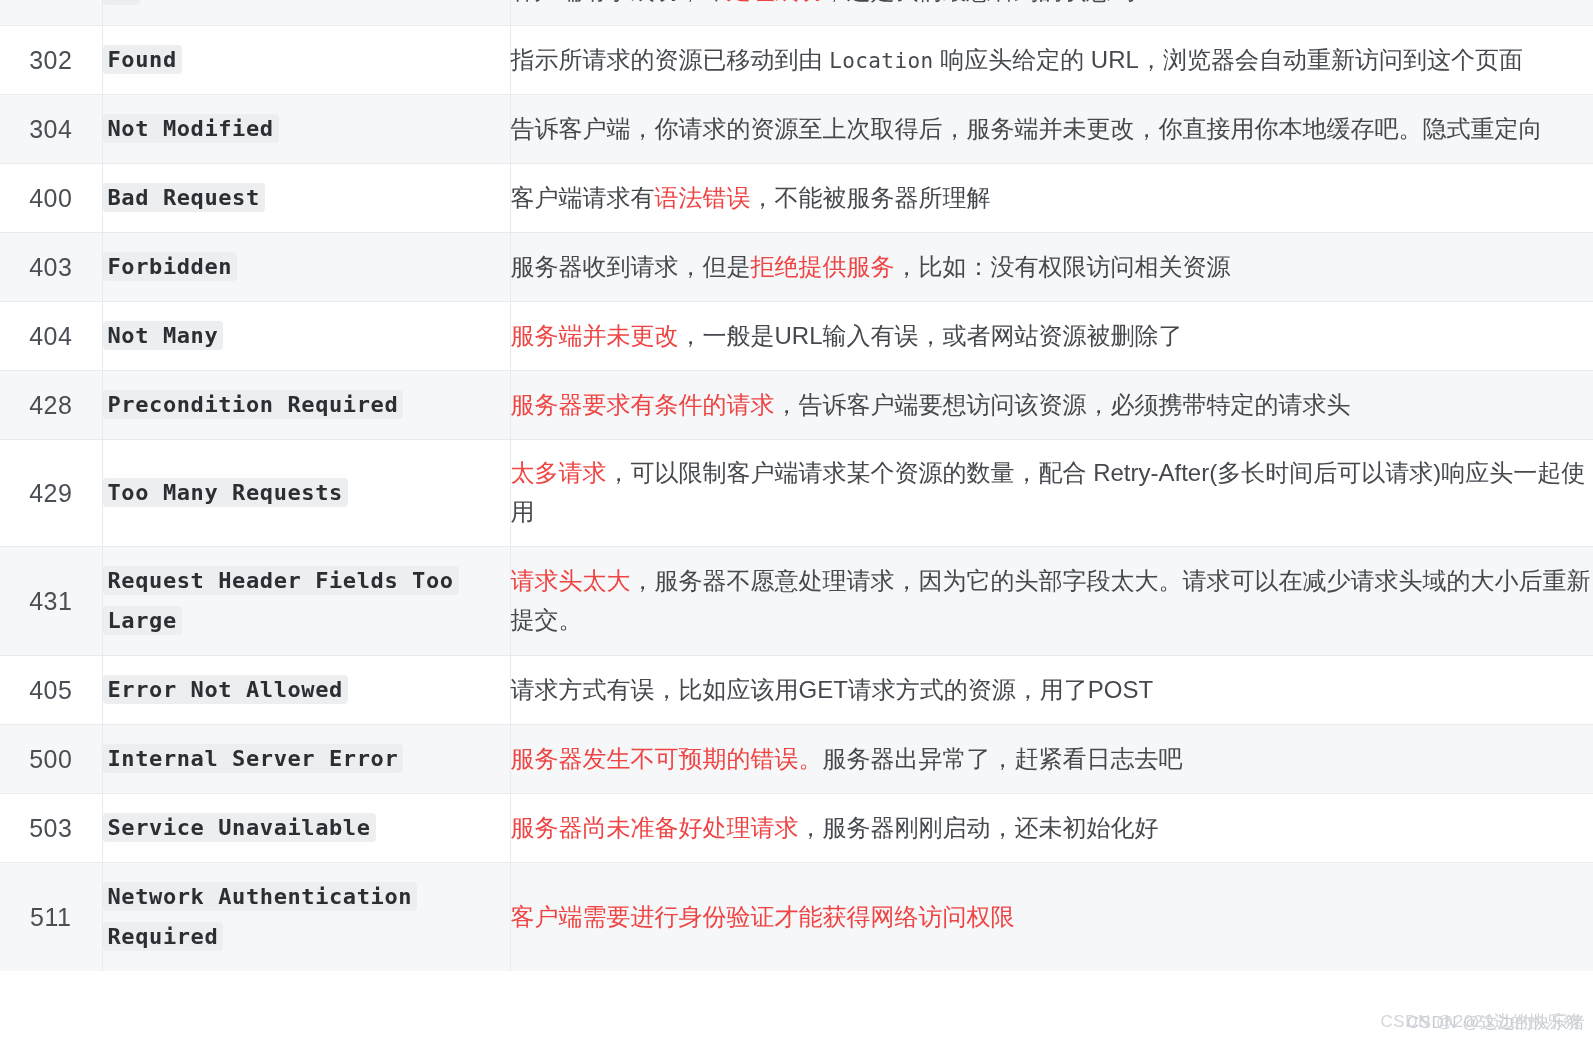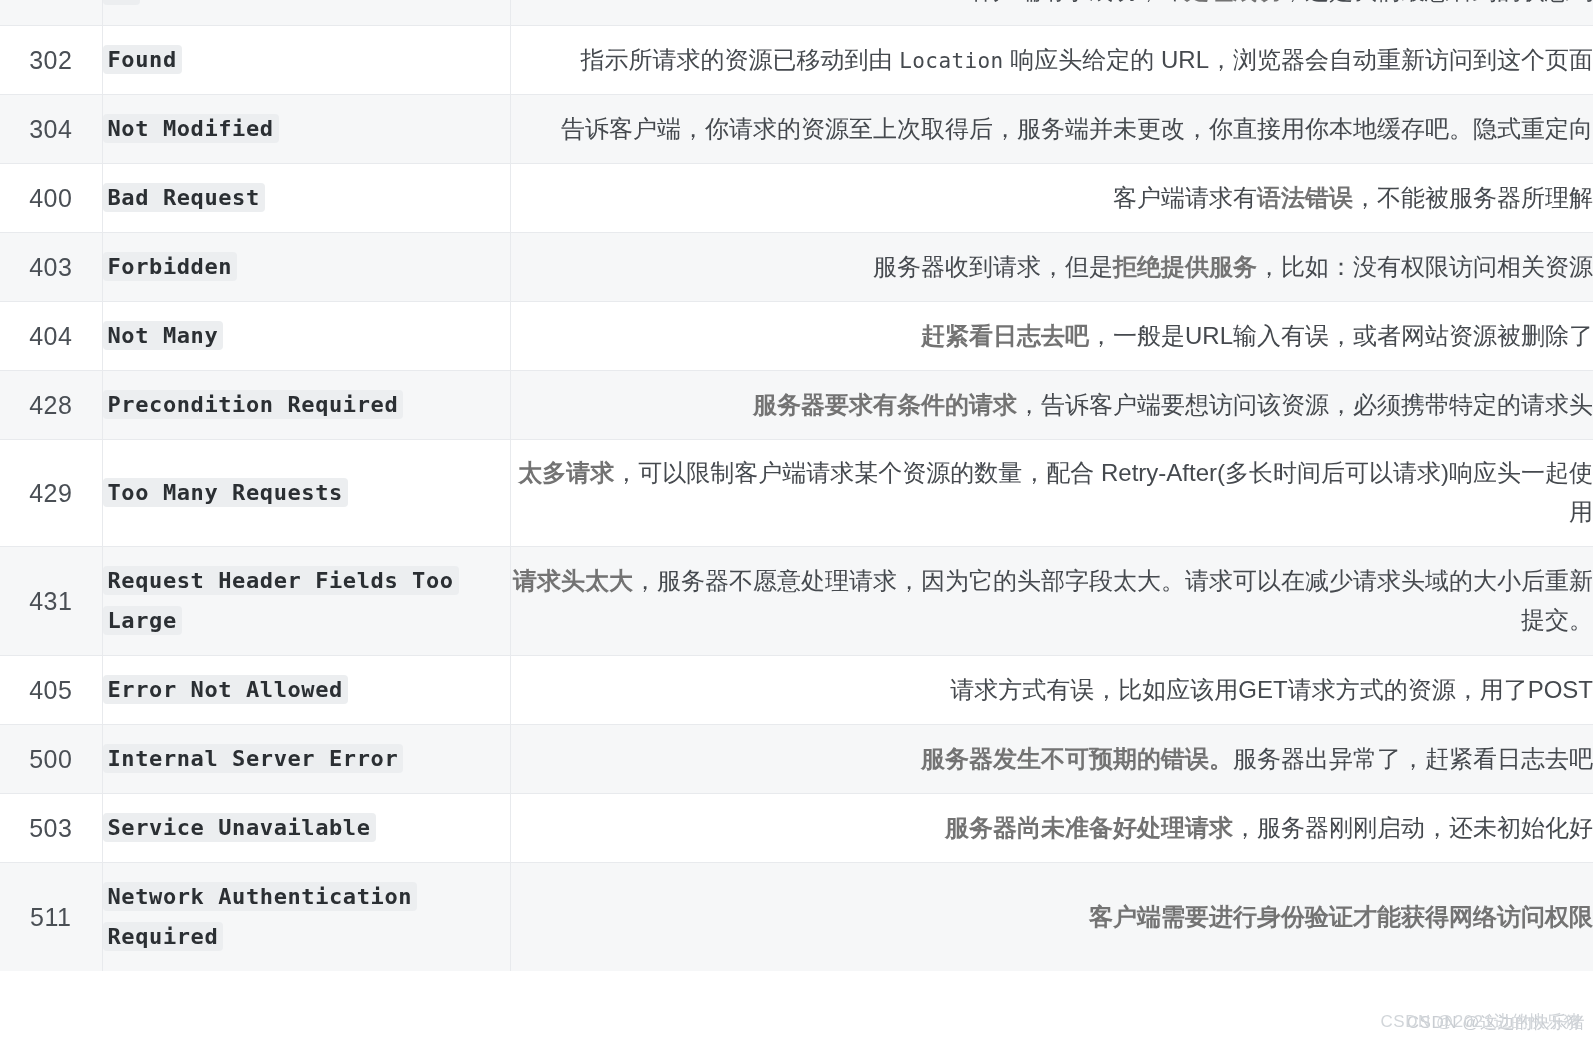--- a/index.html
+++ b/index.html
@@ -28,21 +28,21 @@
 
   table.status-table tr { border-top: 1px solid #e8eaed; }
   table.status-table tr.zebra { background: #f6f7f8; }
   table.status-table tr.plain { background: #ffffff; }
 
   table.status-table td {
     border-right: 1px solid #e8eaed;
     vertical-align: middle;
     padding: 14px 0;
   }
-  table.status-table td:last-child { border-right: none; text-align: right; }
+  table.status-table td:last-child { border-right: none; }
 
   td.code-cell {
     text-align: center;
     font-size: 25px;
     color: #4a4f55;
     font-family: "Liberation Sans", "DejaVu Sans", sans-serif;
     letter-spacing: 0.5px;
     padding-left: 0;
     padding-right: 0;
   }
@@ -65,22 +65,22 @@
     color: #2b2f33;
     background: #eceef0;
     border-radius: 4px;
     padding: 2px 5px;
     line-height: 1.82;
     letter-spacing: 0.6px;
     box-decoration-break: clone;
     -webkit-box-decoration-break: clone;
   }
   .desc-cell b, .desc-cell strong {
-    font-weight: bold;
-    color: #737373;
+    font-weight: normal;
+    color: #ef4444;
   }
   .desc-cell .inline-code {
     font-family: "DejaVu Sans Mono", "Liberation Mono", monospace;
     font-size: 21px;
     letter-spacing: 0.4px;
     color: #45494e;
   }
 
   .watermark {
     position: absolute;
@@ -136,21 +136,21 @@
           <td class="desc-cell"><span>客户端请求有</span><b>语法错误</b><span>，不能被服务器所理解</span></td>
         </tr>
         <tr class="zebra">
           <td class="code-cell">403</td>
           <td class="phrase-cell"><span class="codetag">Forbidden</span></td>
           <td class="desc-cell"><span>服务器收到请求，但是</span><b>拒绝提供服务</b><span>，比如：没有权限访问相关资源</span></td>
         </tr>
         <tr class="plain">
           <td class="code-cell">404</td>
           <td class="phrase-cell"><span class="codetag">Not Many</span></td>
-          <td class="desc-cell"><b>赶紧看日志去吧</b><span>，一般是URL输入有误，或者网站资源被删除了</span></td>
+          <td class="desc-cell"><b>服务端并未更改</b><span>，一般是URL输入有误，或者网站资源被删除了</span></td>
         </tr>
         <tr class="zebra">
           <td class="code-cell">428</td>
           <td class="phrase-cell"><span class="codetag">Precondition Required</span></td>
           <td class="desc-cell"><b>服务器要求有条件的请求</b><span>，告诉客户端要想访问该资源，必须携带特定的请求头</span></td>
         </tr>
         <tr class="plain">
           <td class="code-cell">429</td>
           <td class="phrase-cell"><span class="codetag">Too Many Requests</span></td>
           <td class="desc-cell"><b>太多请求</b><span>，可以限制客户端请求某个资源的数量，配合 Retry-After(多长时间后可以请求)响应头一起使用</span></td>

